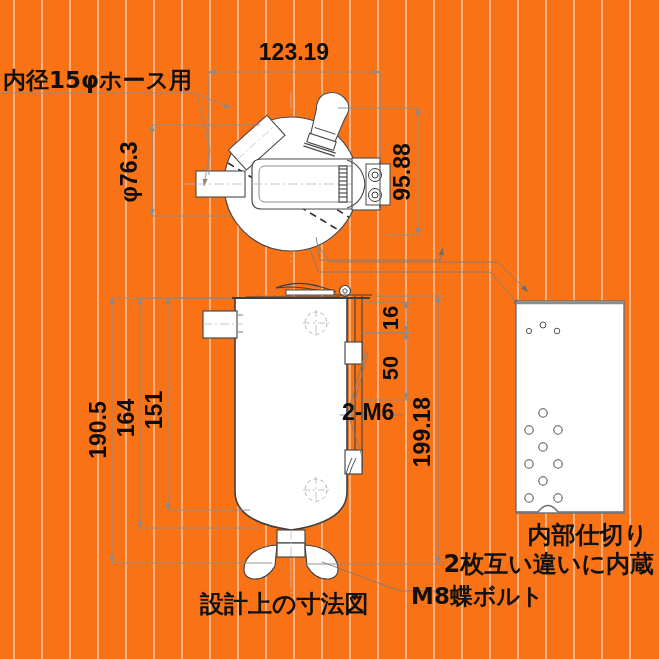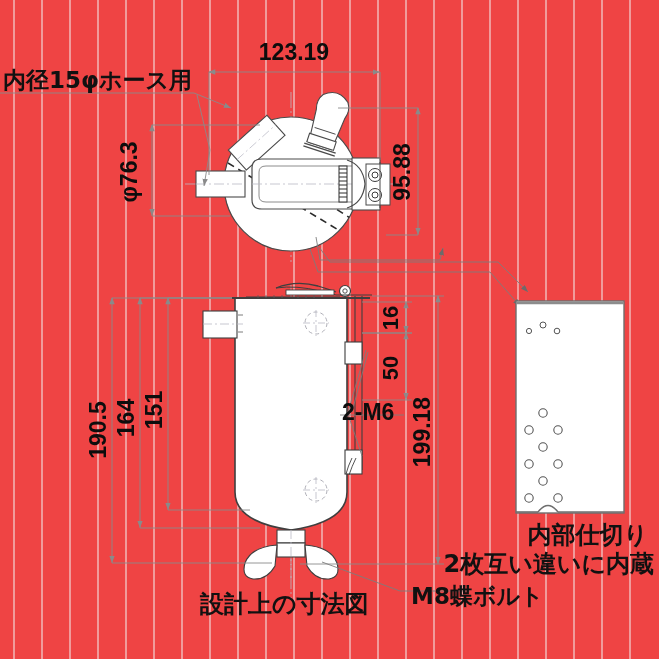--- a/index.html
+++ b/index.html
@@ -4,21 +4,21 @@
 <style>
   html, body {
     margin: 0;
     padding: 0;
     background: #ffffff;
   }
   #sheet {
     position: relative;
     width: 659px;
     height: 659px;
-    background: #ef4444;
+    background: #f97316;
     overflow: hidden;
     font-family: "Liberation Sans", "DejaVu Sans", sans-serif;
   }
   #sheet svg {
     position: absolute;
     left: 0;
     top: 0;
   }
   .jp {
     font-family: "DejaVu Sans", sans-serif;

